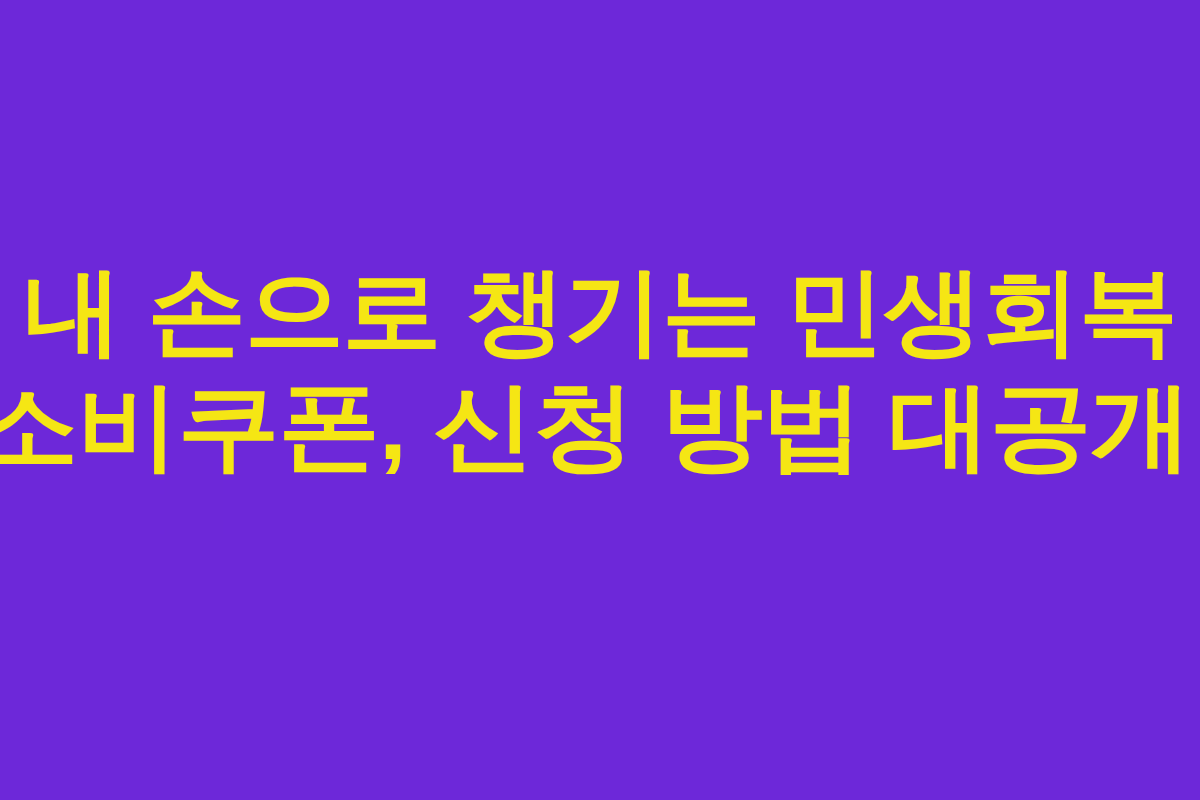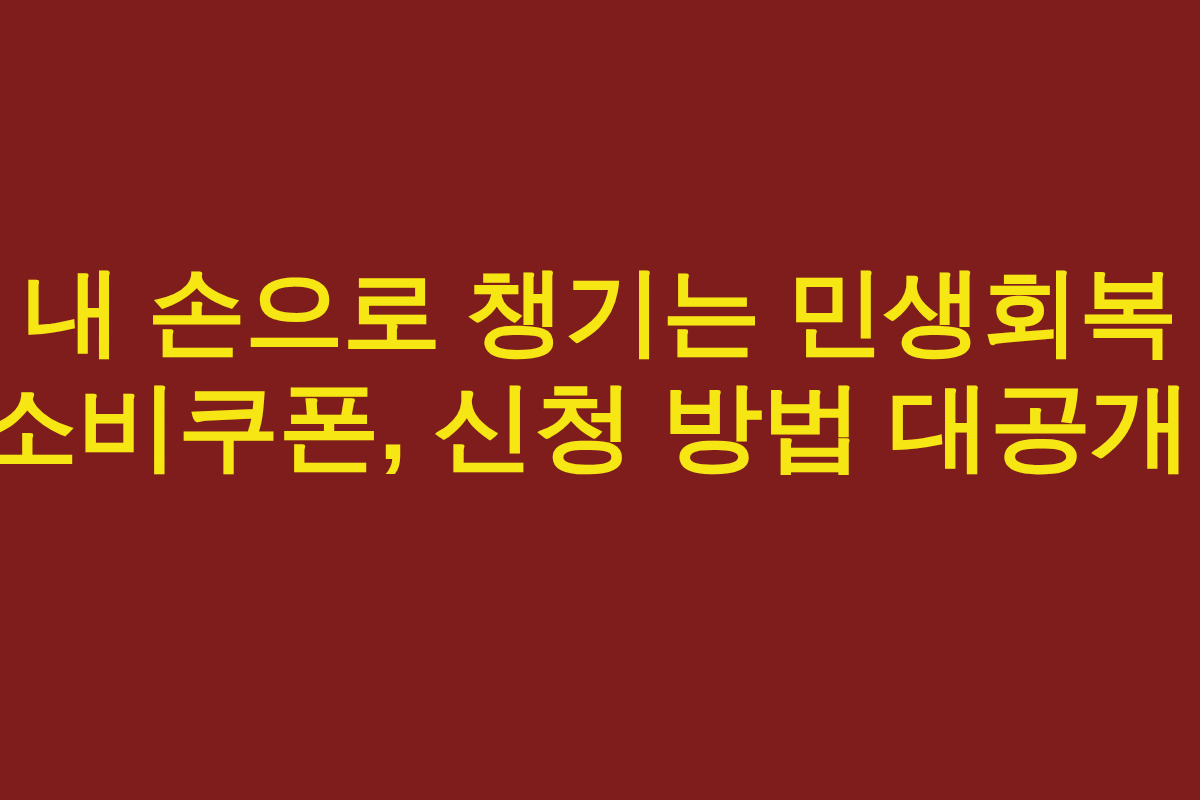--- a/index.html
+++ b/index.html
@@ -65,21 +65,21 @@
     font-size: 96px;
     transform: scaleX(1.06);
     transform-origin: center center;
     margin: 0;
     padding: 0;
   }
 </style>
 </head>
 <body>
 
-<div class="banner" style="background-color: #7f1d1d;">
+<div class="banner" style="background-color: #6d28d9;">
 
   <div class="headline-block">
 
     <span class="headline-line line-1" style="color: rgb(245, 230, 20);">내 손으로 챙기는 민생회복</span>
 
     <span class="headline-line line-2" style="color: rgb(245, 230, 20);">소비쿠폰, 신청 방법 대공개!</span>
 
   </div>
 
 </div>

